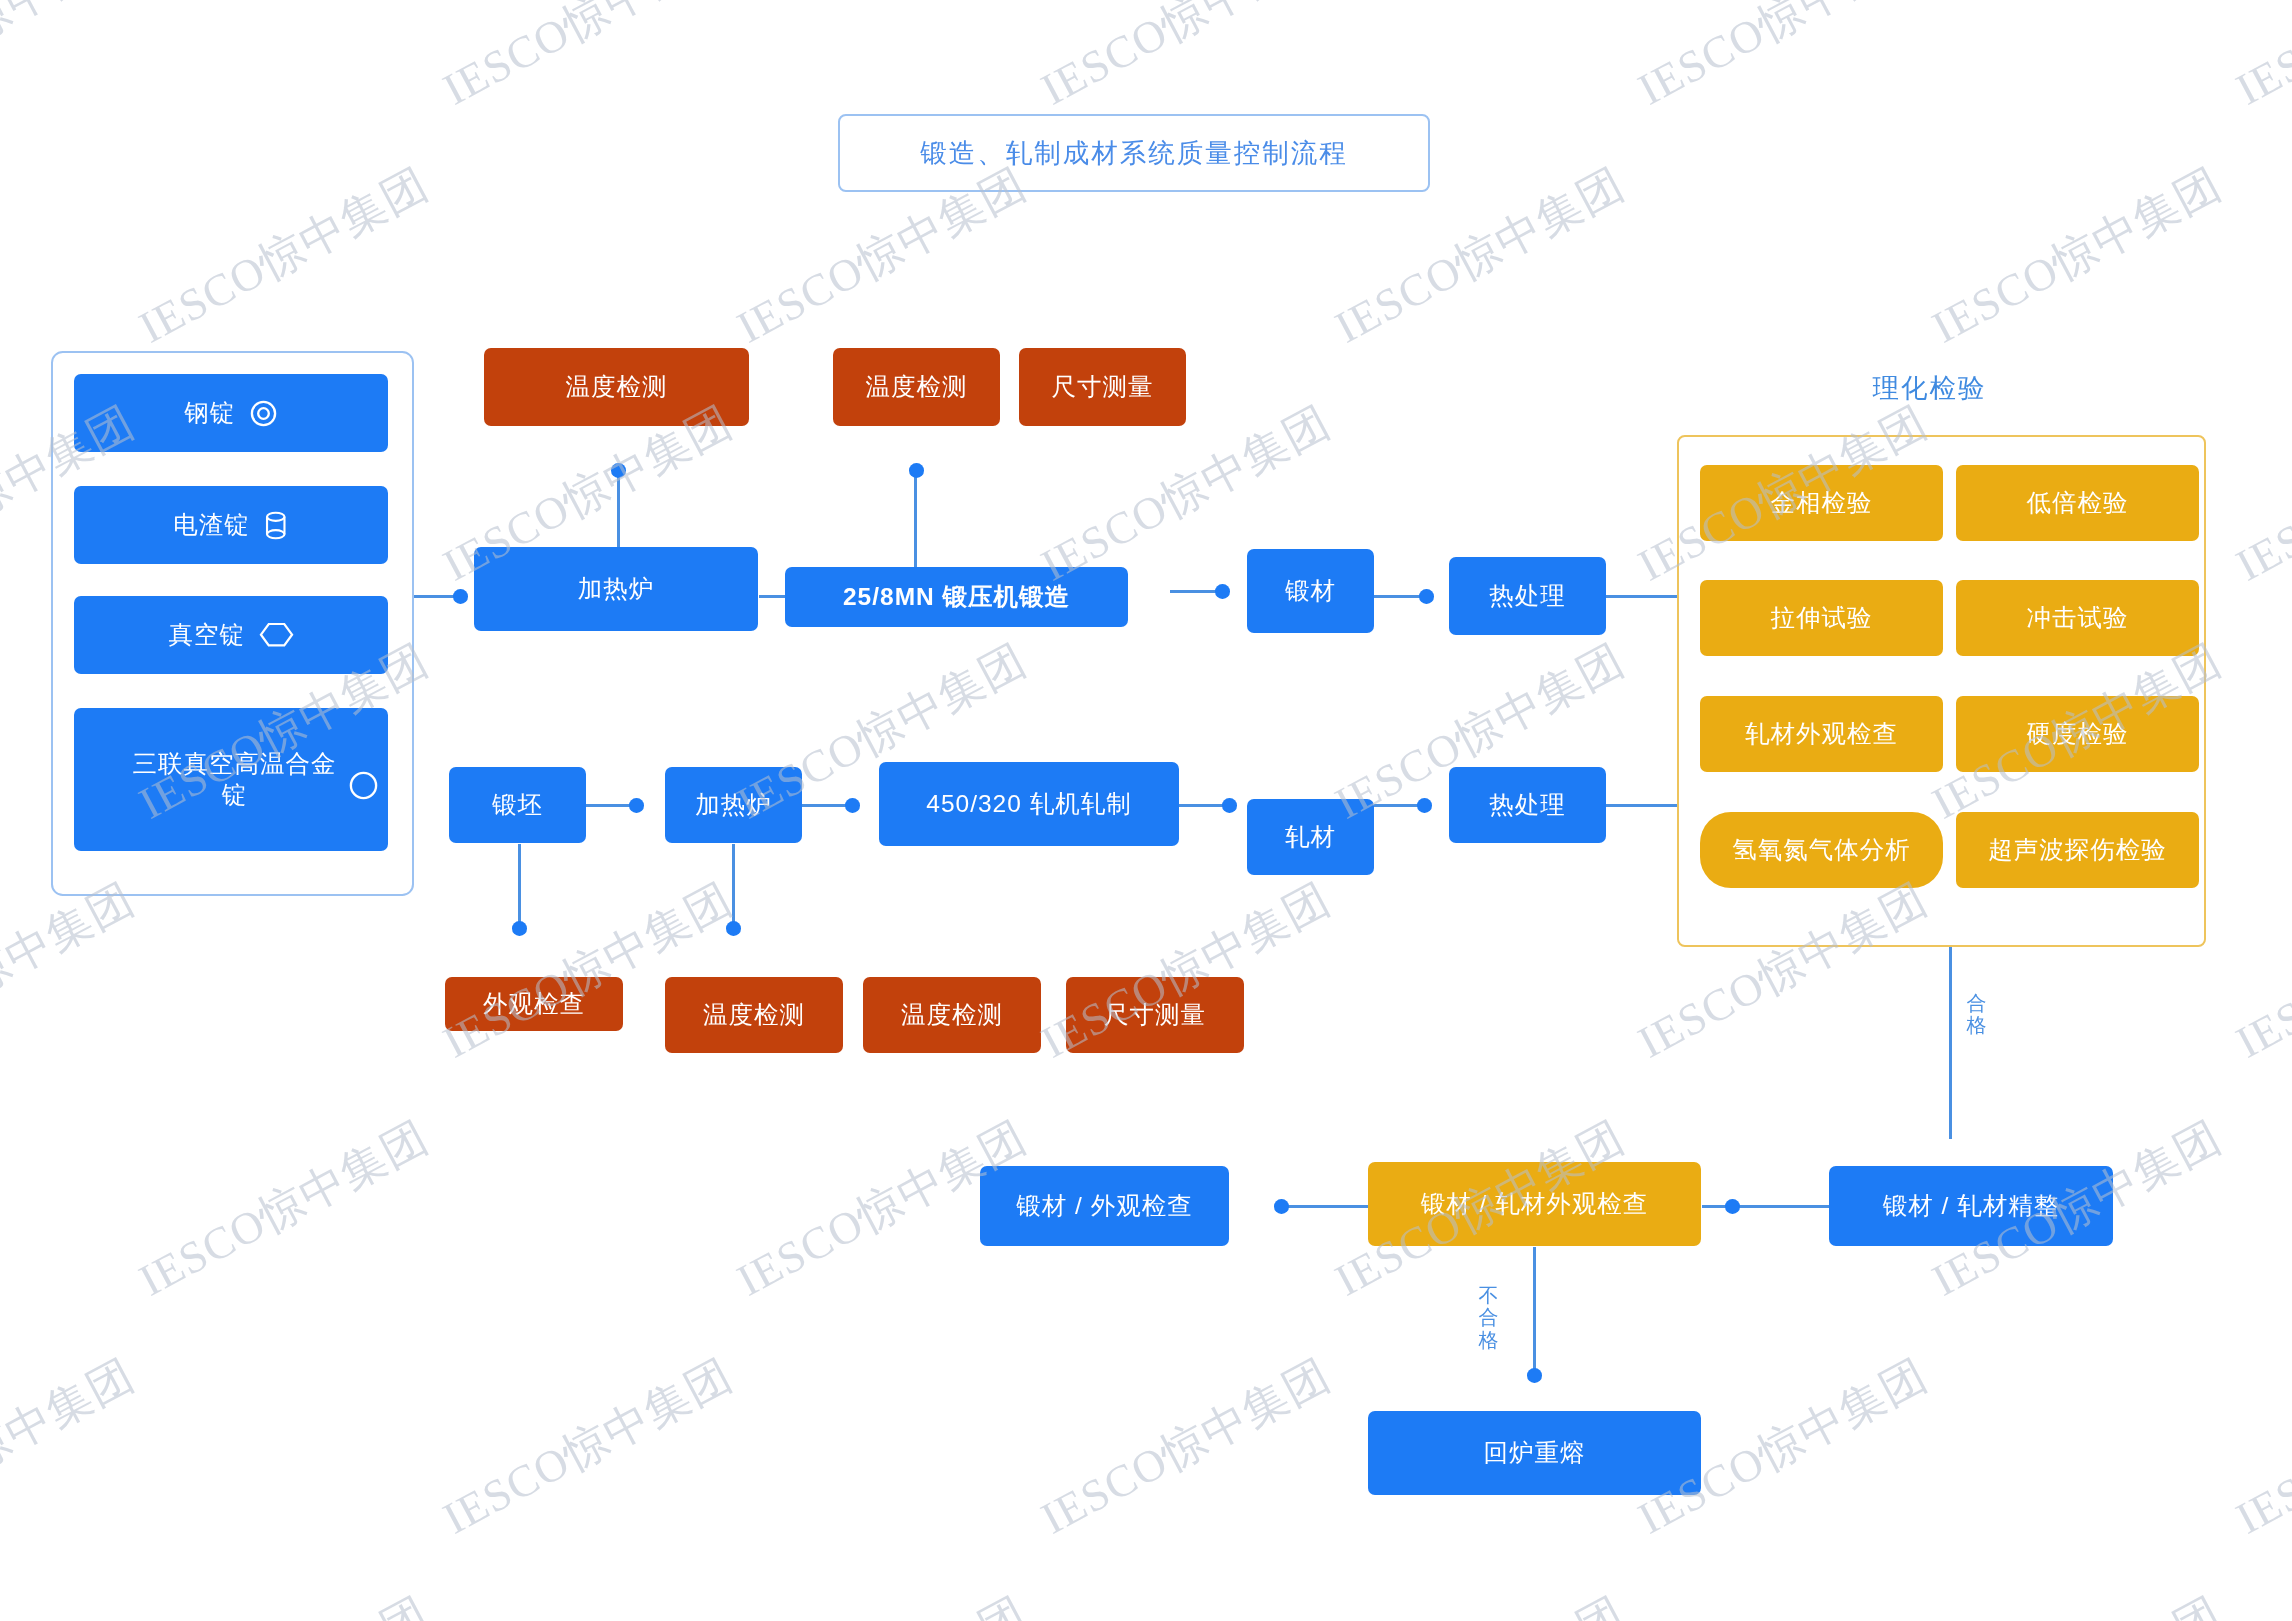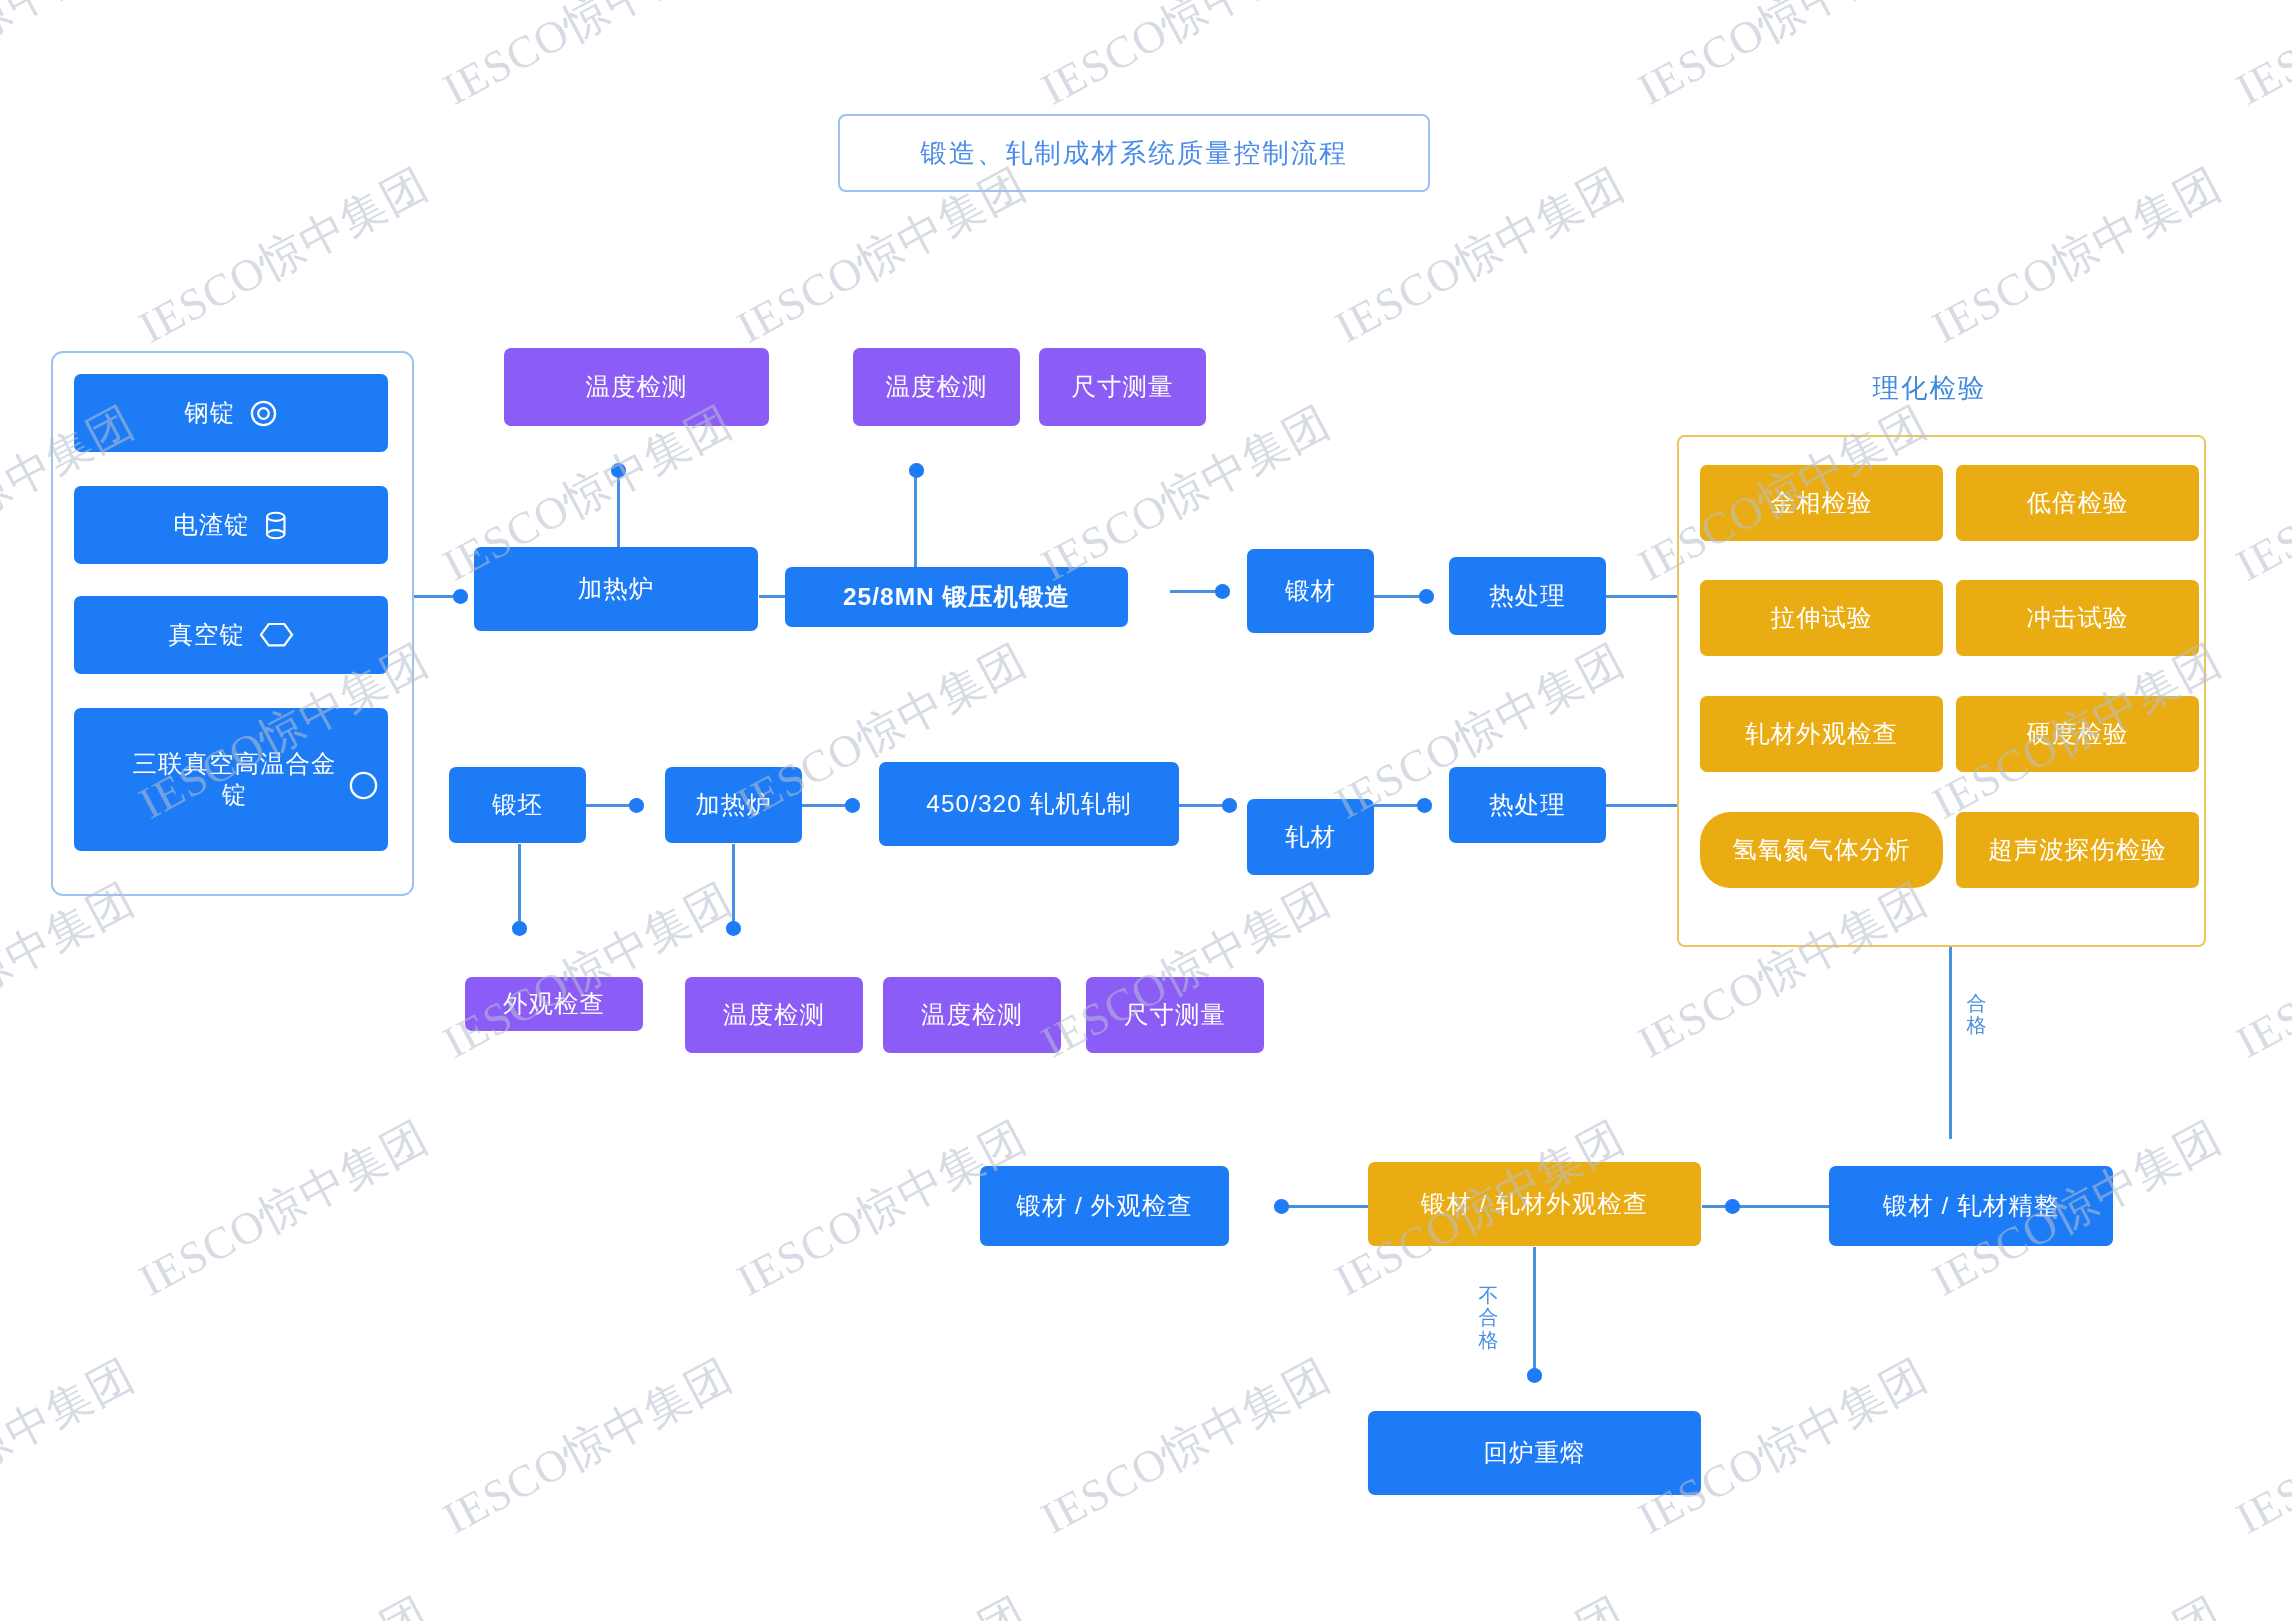--- a/index.html
+++ b/index.html
@@ -39,21 +39,21 @@
     border-radius:6.9px;
     color:#ffffff;
     font-size:24.5px;
     line-height:1.25;
     letter-spacing:1px;
     box-sizing:border-box;
     padding:3.9px 7.8px;
     z-index:10;
   }
   .blue{background:#1d7bf5;}
-  .green{background:#8b5cf6;margin-left:20px;}
+  .green{background:#c2410c;}
   .yellow{background:#eaac13;}
 
   .node .ico{display:inline-block;margin-left:13.7px;vertical-align:middle;}
 
   
   #title-box{
     position:absolute;
     left:838px;top:114px;width:588px;height:74px;
     border:2px solid #9cc2f2;border-radius:7.8px;
     display:flex;align-items:center;justify-content:center;

